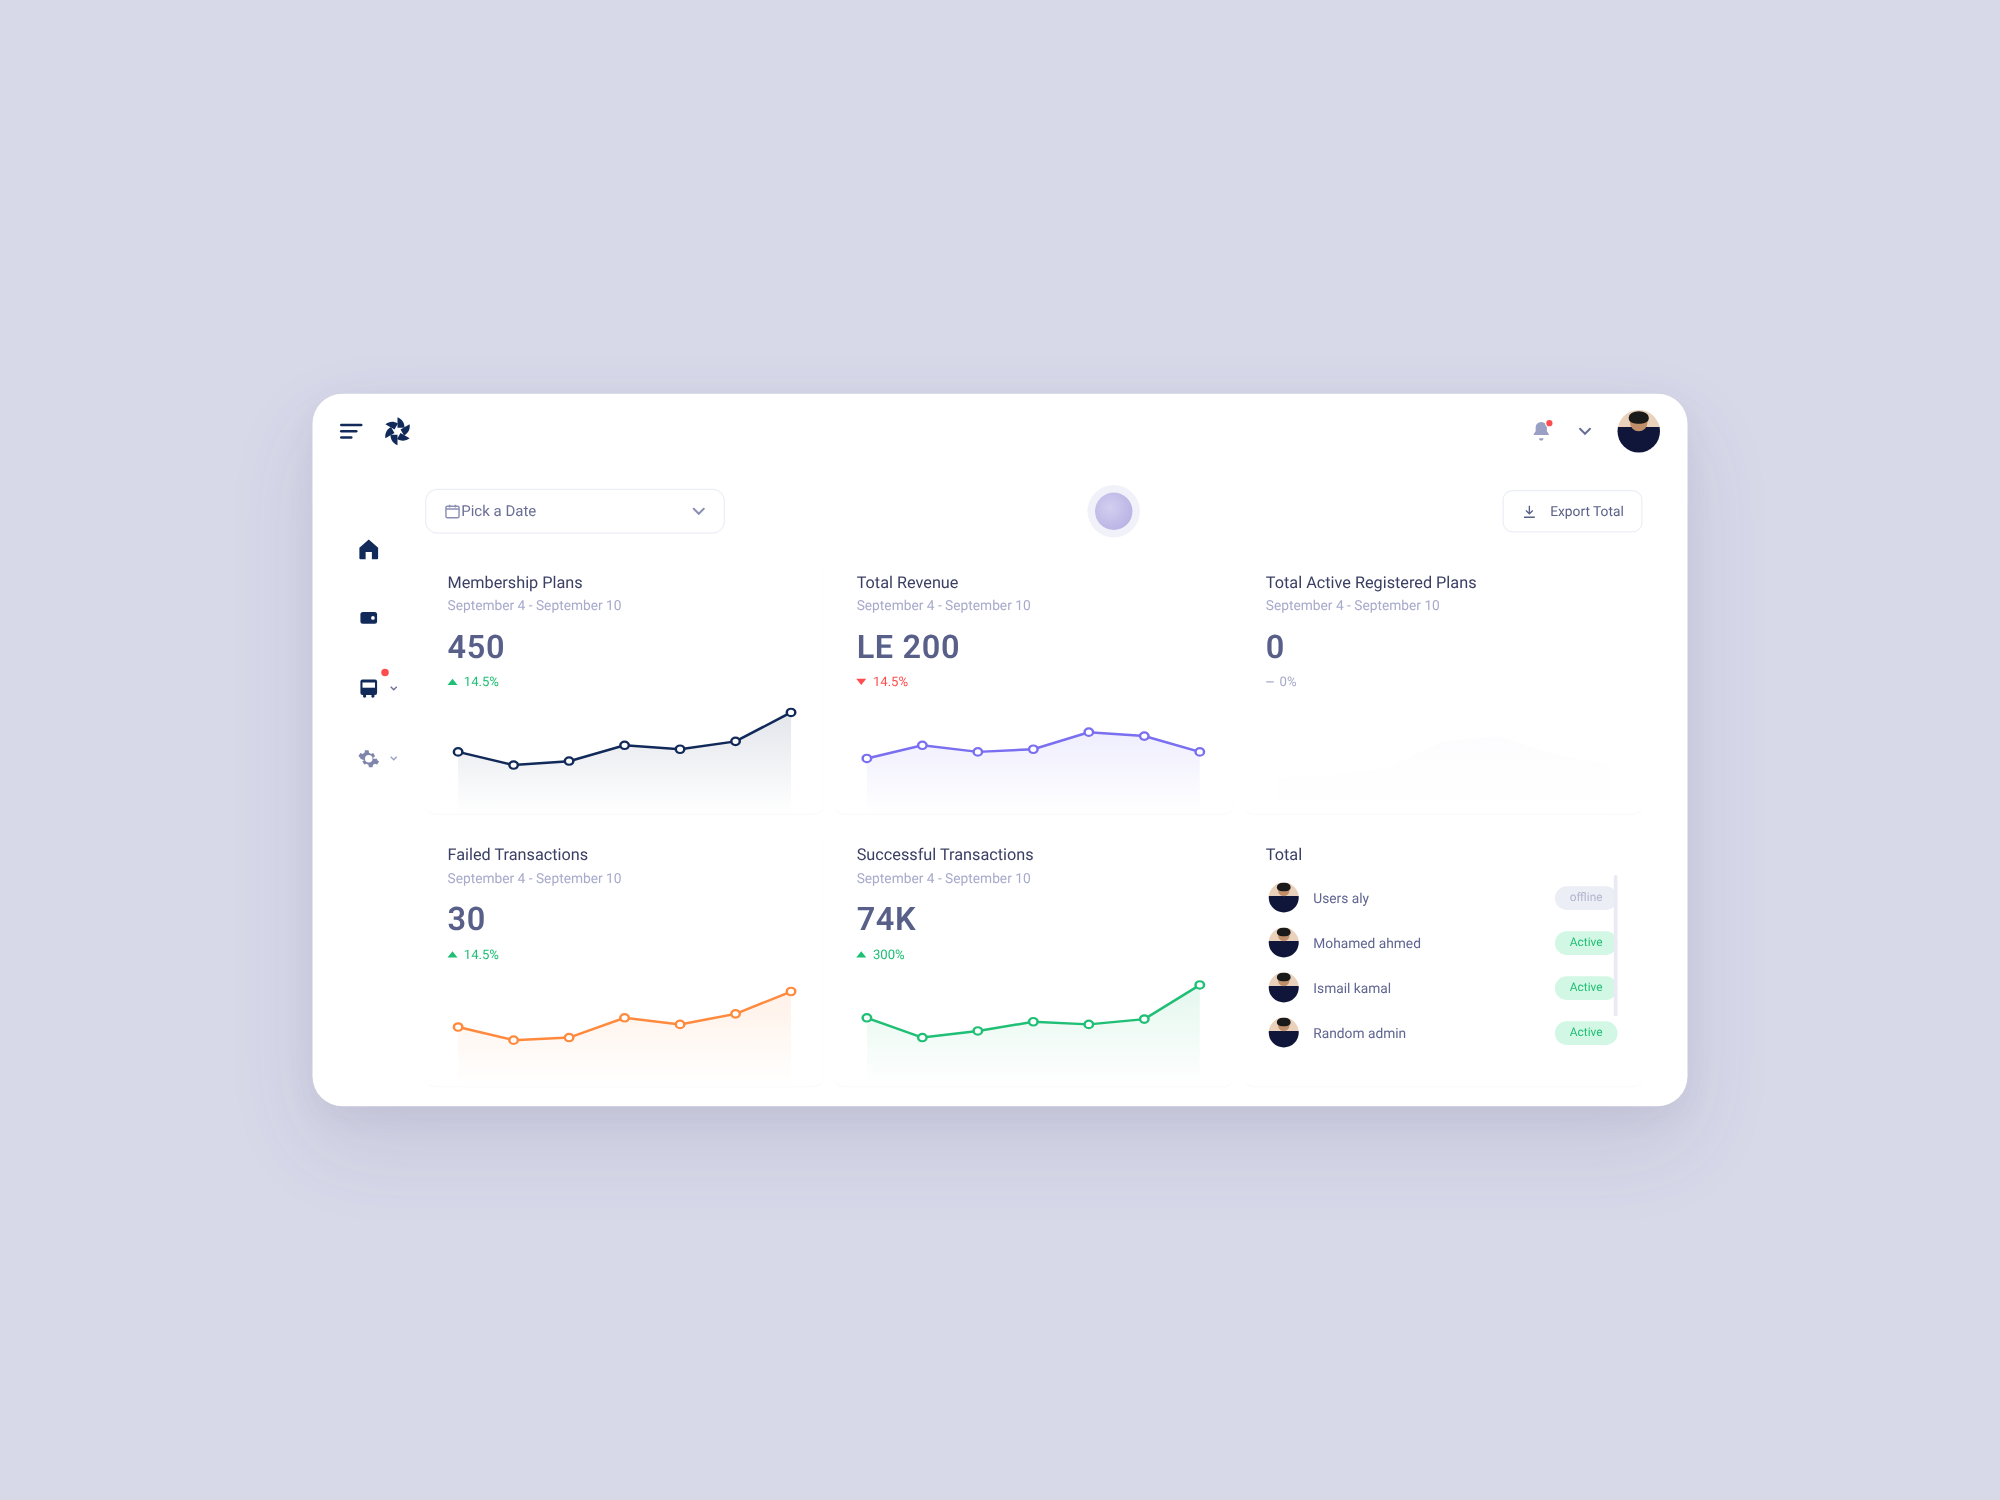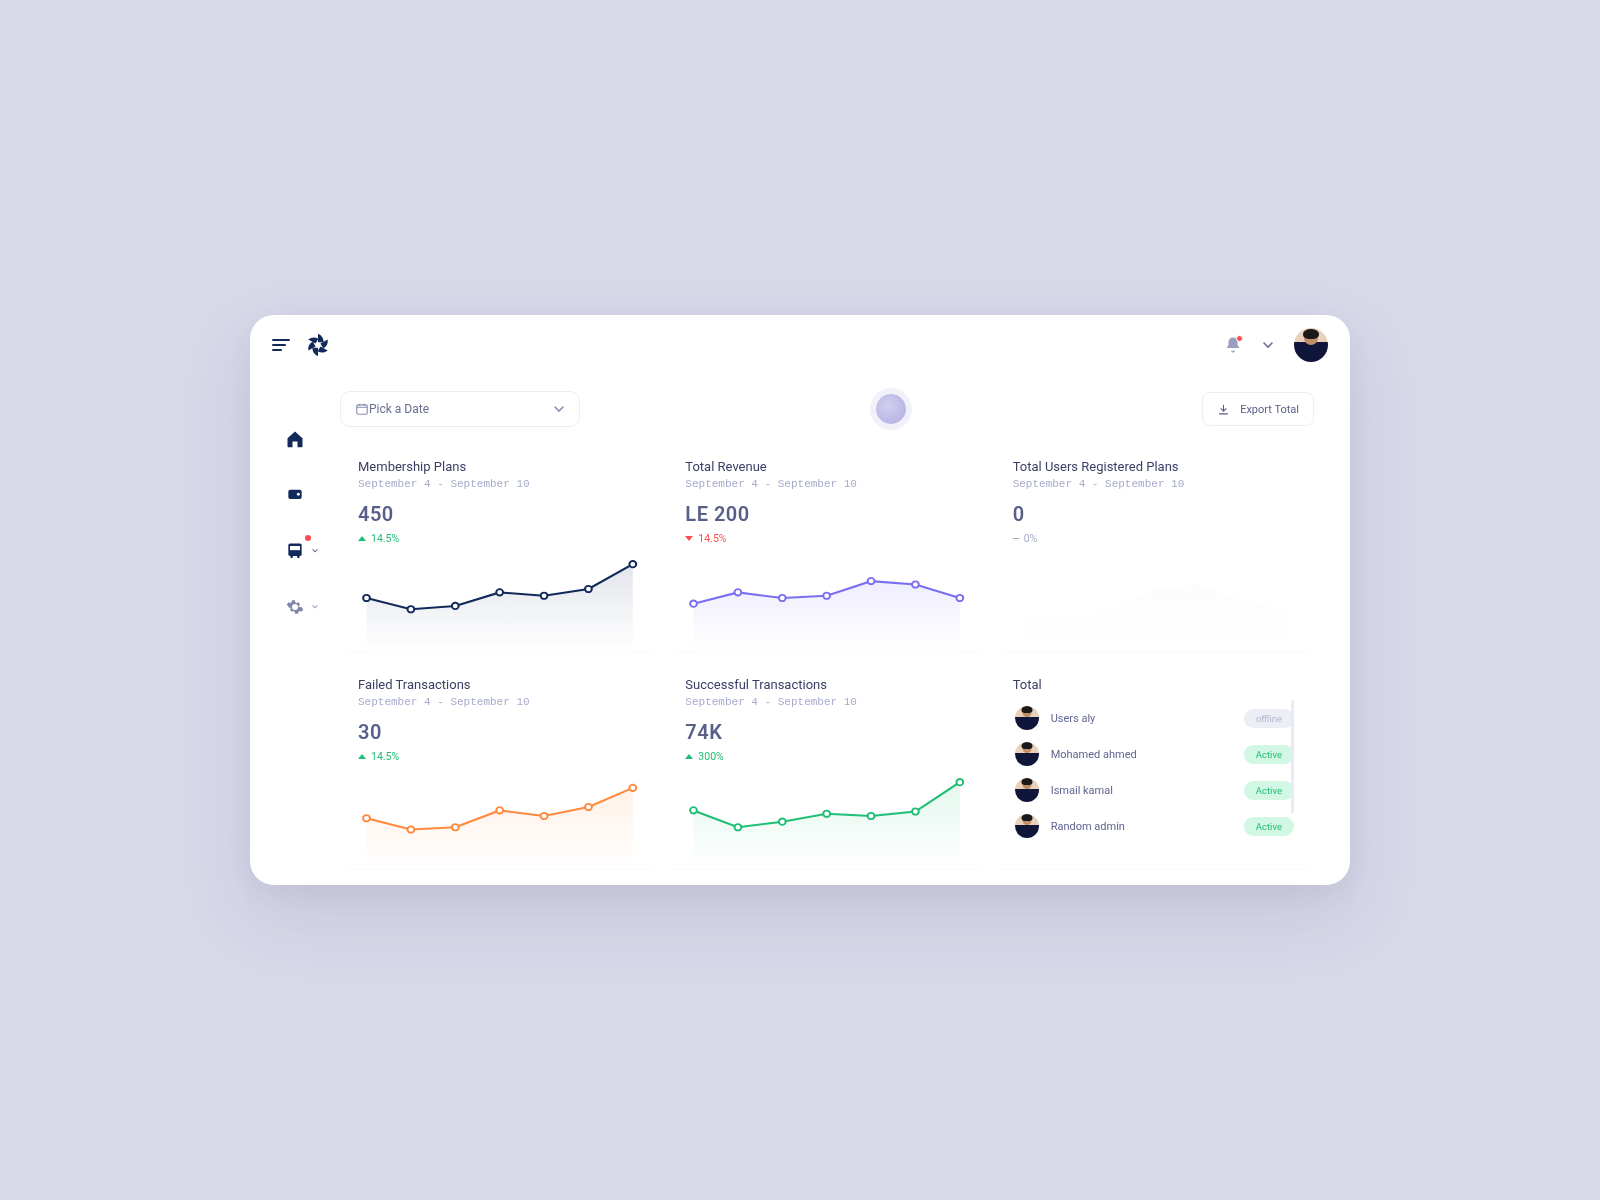--- a/index.html
+++ b/index.html
@@ -129,22 +129,22 @@
   .card {
     background:#fff;
     border-radius: 8px;
     padding: 18px 18px 0 18px;
     display:flex; flex-direction:column;
     box-shadow: 0 1px 0 rgba(0,0,0,0.02);
     position:relative;
     overflow:hidden;
   }
   .card-title { font-size:13px; font-weight:400; color:#3a3f63; margin-bottom:4px;}
-  .card-sub { font-size:11px; color:#a7aacb; margin-bottom:12px;font-family:Liberation Mono, monospace;}
-  .card-value { font-size:20px; font-weight:600; color:#585f89; margin-bottom:6px; letter-spacing:0.5px;}
+  .card-sub { font-size:11px; color:#a7aacb; margin-bottom:12px;}
+  .card-value { font-size:26px; font-weight:600; color:#585f89; margin-bottom:6px; letter-spacing:0.5px;}
   .delta { font-size:10.5px; display:flex; align-items:center; gap:5px; }
   .delta.up { color:#1fbf75; }
   .delta.down { color:#ff4d4f; }
   .delta.flat { color:#a7aacb; }
   .tri { width:0; height:0; border-left:4px solid transparent; border-right:4px solid transparent; }
   .tri.up { border-bottom:5px solid #1fbf75; }
   .tri.down { border-top:5px solid #ff4d4f; }
   .dash { width:6px; height:1.5px; background:#a7aacb; }
   .spark { flex:1; width:100%; }
 
@@ -330,21 +330,21 @@
               <circle cx="37.33333333333333" cy="35.75" r="2.4" fill="#fff" stroke="#7a6ff0" stroke-width="1.4"></circle>
               <circle cx="68.66666666666666" cy="40" r="2.4" fill="#fff" stroke="#7a6ff0" stroke-width="1.4"></circle>
               <circle cx="100" cy="38.3" r="2.4" fill="#fff" stroke="#7a6ff0" stroke-width="1.4"></circle>
               <circle cx="131.33333333333331" cy="27.25" r="2.4" fill="#fff" stroke="#7a6ff0" stroke-width="1.4"></circle>
               <circle cx="162.66666666666666" cy="29.799999999999997" r="2.4" fill="#fff" stroke="#7a6ff0" stroke-width="1.4"></circle>
               <circle cx="194" cy="40" r="2.4" fill="#fff" stroke="#7a6ff0" stroke-width="1.4"></circle>
             </svg>
         </div>
 
         <div class="card">
-          <div class="card-title">Total Users Registered Plans</div>
+          <div class="card-title">Total Active Registered Plans</div>
           <div class="card-sub">September 4 - September 10</div>
           <div class="card-value">0</div>
           <div class="delta flat">
               <span class="dash"></span>
               <span>0%</span>
             </div>
           <svg class="spark" viewBox="0 0 200 80" preserveAspectRatio="none">
               <defs>
                 <linearGradient id="g2" x1="0" y1="0" x2="0" y2="1">
       <stop offset="0%" stop-color="#e9eaf6" stop-opacity="0.12"></stop>

